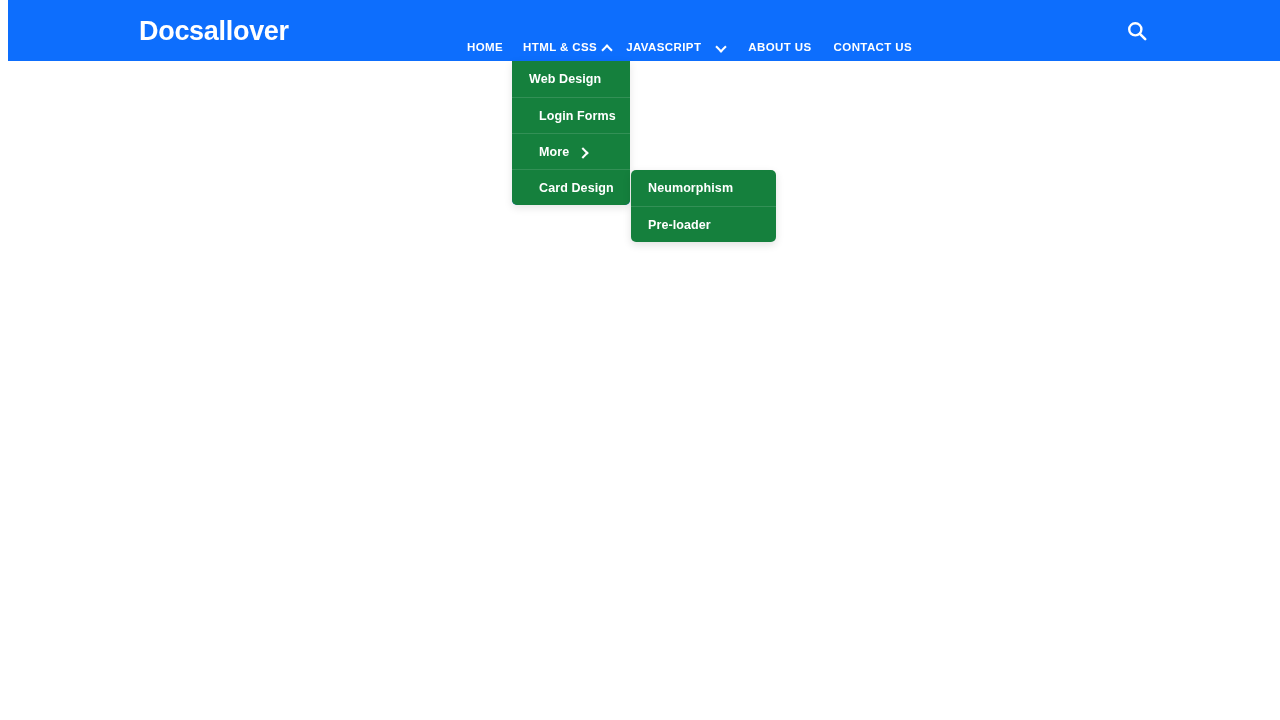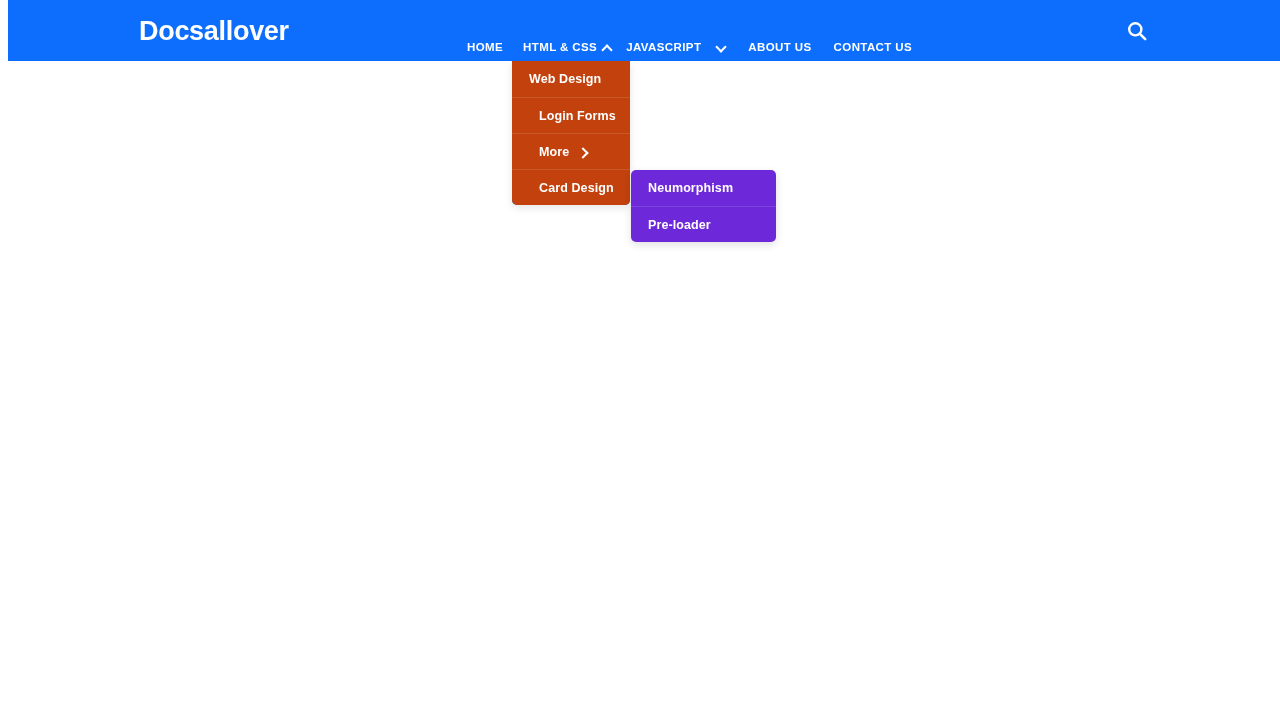--- a/index.html
+++ b/index.html
@@ -119,32 +119,32 @@
     display: flex;
     align-items: center;
     gap: 9px;
     padding: 0 12px 0 17px;
     color: #ffffff;
     font-size: 12.5px;
     font-weight: bold;
     letter-spacing: 0.1px;
     white-space: nowrap;
     cursor: pointer;
-    background: #c2410c;
+    background: #15803d;
   }
   .dd-item + .dd-item { border-top: 1px solid rgba(255,255,255,0.13); padding-left: 27px; }
   .dd-item:last-child { border-radius: 0 0 5px 5px; }
 
   
   .submenu {
     position: absolute;
     left: 631px;
     top: 170px;
     width: 145px;
-    background: #6d28d9;
+    background: #15803d;
     border-radius: 5px;
     box-shadow: 0 3px 9px rgba(0,0,0,0.12);
     z-index: 30;
   }
 
   .sm-item {
     height: 36px;
     display: flex;
     align-items: center;
     padding: 0 12px 0 17px;

